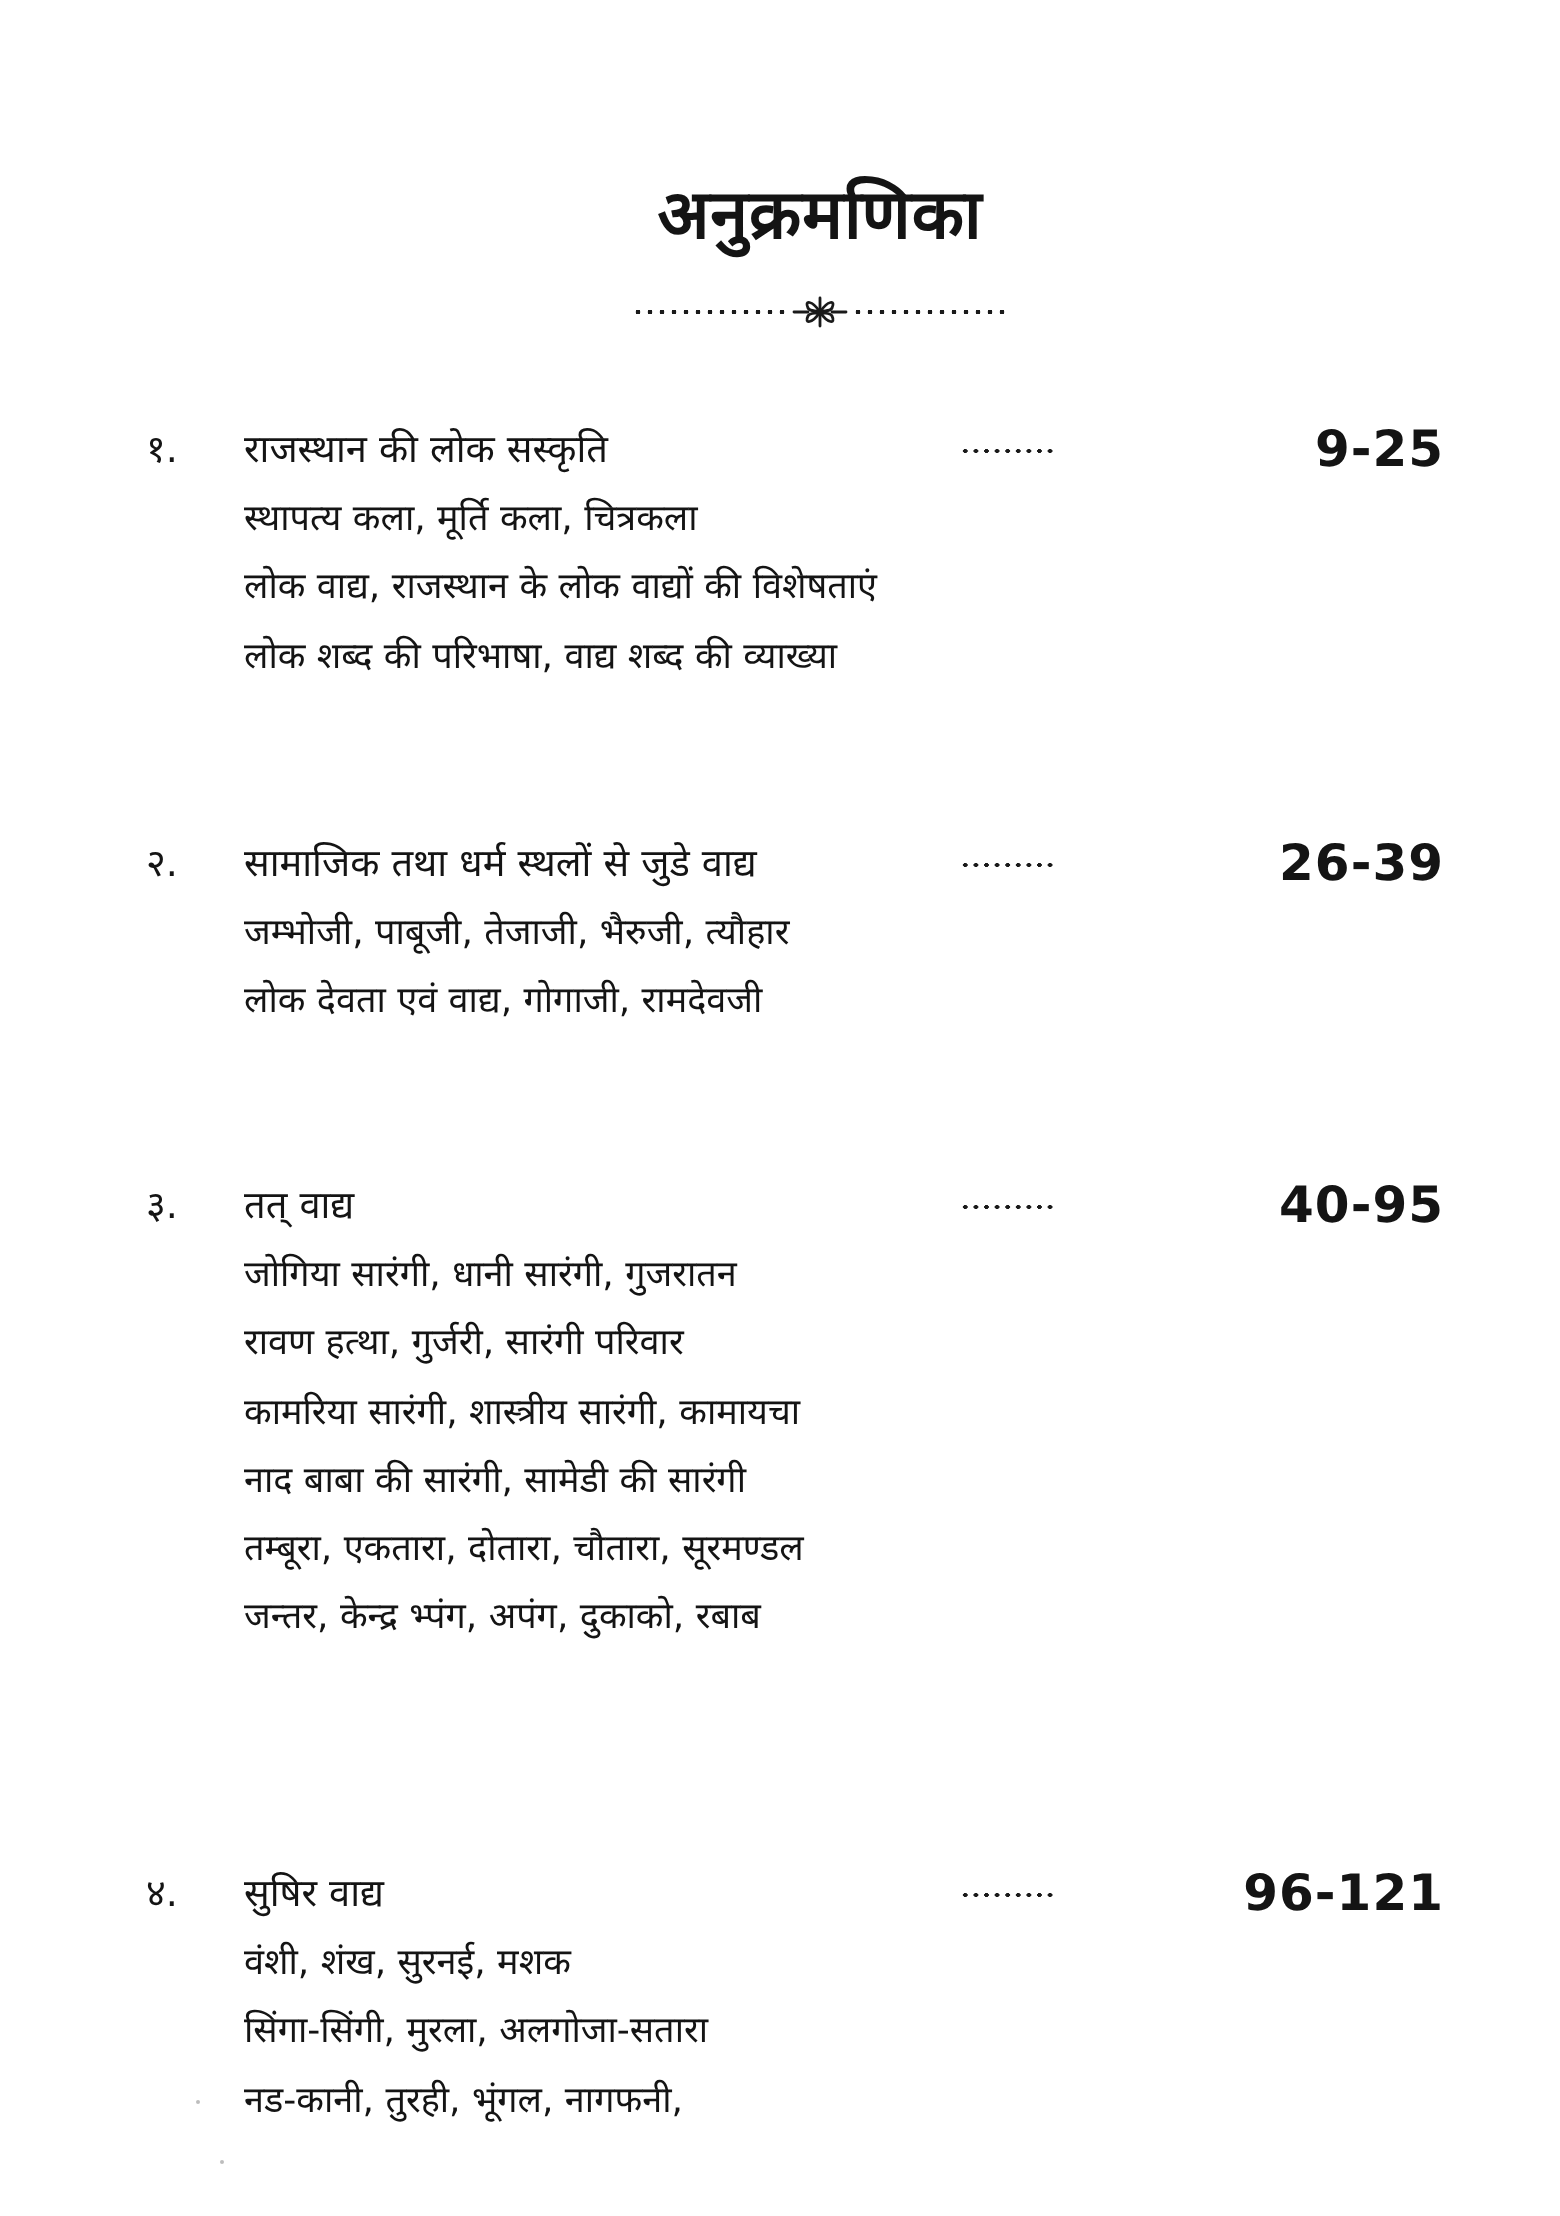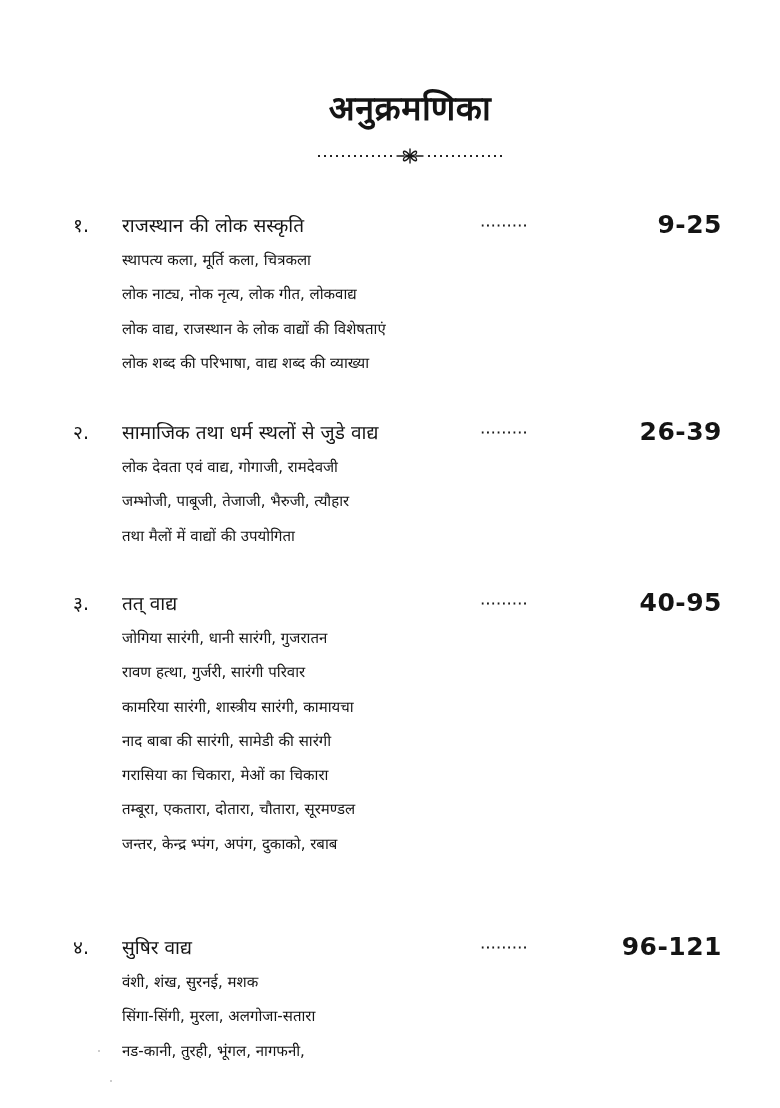--- a/index.html
+++ b/index.html
@@ -92,21 +92,21 @@
     }
     .sec-lines {
       position: absolute;
       left: 122px;
       top: 33px;
       margin: 0;
       padding: 0;
       list-style: none;
     }
     .sec-lines li {
-      font-size: 15px;
+      font-size: 18px;
       line-height: 34.3px;
       white-space: nowrap;
     }
     .speck {
       position: absolute;
       width: 2px;
       height: 2px;
       border-radius: 50%;
       background: #bdbdbd;
     }
@@ -135,49 +135,46 @@
     <span class="dots"></span>
   </div>
 
   <div class="section" style="top:210px;">
     <span class="sec-num">१.</span>
     <span class="sec-head">राजस्थान की लोक सस्कृति</span>
     <span class="sec-leader"></span>
     <span class="sec-pages">9-25</span>
     <ul class="sec-lines">
       <li>स्थापत्य कला, मूर्ति कला, चित्रकला</li>
-      <li>लोक नाट्य, नोक नृत्य, लोक गीत, लोकवाद्य</li>
       <li>लोक वाद्य, राजस्थान के लोक वाद्यों की विशेषताएं</li>
       <li>लोक शब्द की परिभाषा, वाद्य शब्द की व्याख्या</li>
     </ul>
   </div>
 
   <div class="section" style="top:417px;">
     <span class="sec-num">२.</span>
     <span class="sec-head">सामाजिक तथा धर्म स्थलों से जुडे वाद्य</span>
     <span class="sec-leader"></span>
     <span class="sec-pages">26-39</span>
     <ul class="sec-lines">
+      <li>जम्भोजी, पाबूजी, तेजाजी, भैरुजी, त्यौहार</li>
       <li>लोक देवता एवं वाद्य, गोगाजी, रामदेवजी</li>
-      <li>जम्भोजी, पाबूजी, तेजाजी, भैरुजी, त्यौहार</li>
-      <li>तथा मैलों में वाद्यों की उपयोगिता</li>
     </ul>
   </div>
 
   <div class="section" style="top:588px;">
     <span class="sec-num">३.</span>
     <span class="sec-head">तत् वाद्य</span>
     <span class="sec-leader"></span>
     <span class="sec-pages">40-95</span>
     <ul class="sec-lines">
       <li>जोगिया सारंगी, धानी सारंगी, गुजरातन</li>
       <li>रावण हत्था, गुर्जरी, सारंगी परिवार</li>
       <li>कामरिया सारंगी, शास्त्रीय सारंगी, कामायचा</li>
       <li>नाद बाबा की सारंगी, सामेडी की सारंगी</li>
-      <li>गरासिया का चिकारा, मेओं का चिकारा</li>
       <li>तम्बूरा, एकतारा, दोतारा, चौतारा, सूरमण्डल</li>
       <li>जन्तर, केन्द्र भ्पंग, अपंग, दुकाको, रबाब</li>
     </ul>
   </div>
 
   <div class="section" style="top:932px;">
     <span class="sec-num">४.</span>
     <span class="sec-head">सुषिर वाद्य</span>
     <span class="sec-leader"></span>
     <span class="sec-pages">96-121</span>

